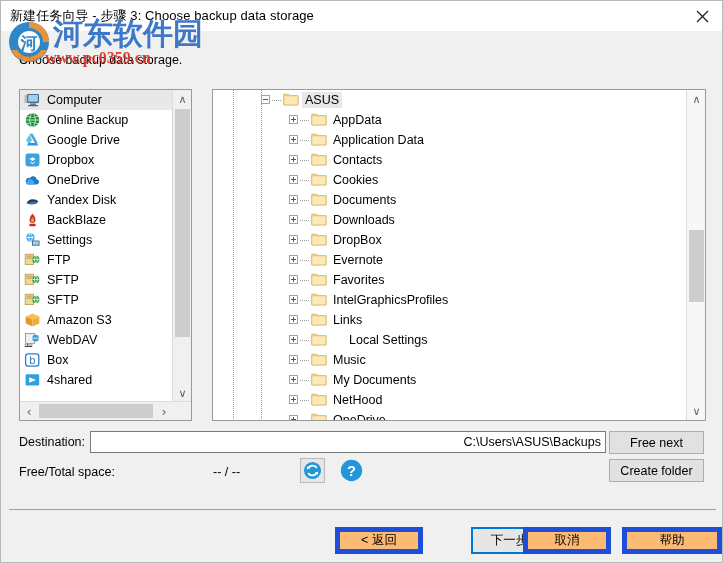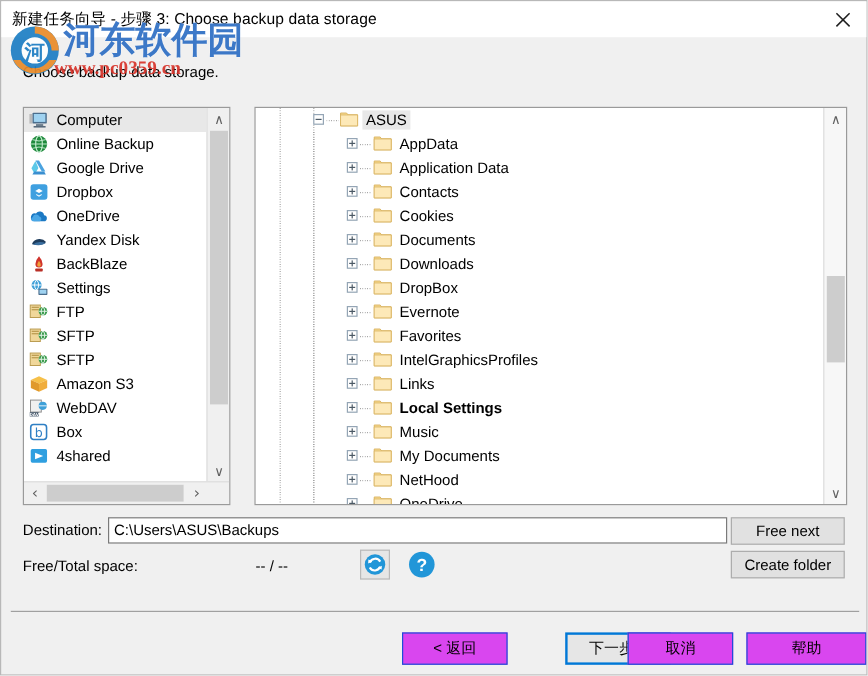--- a/index.html
+++ b/index.html
@@ -221,20 +221,21 @@
     position: absolute; left: 89px; top: 430px;
     width: 516px; height: 22px;
     background: #fff;
     border: 1px solid #7a7a7a;
     padding: 2px 4px;
     font-family: "Liberation Sans", sans-serif;
     font-size: 12.5px;
     color: #000;
     line-height: 16px;
     outline: none;
+    text-align: right;
   }
   #free-label { position: absolute; left: 18px; top: 464px; font-size: 12.5px; }
   #free-value { position: absolute; left: 212px; top: 464px; font-size: 12.5px; }
 
   #refresh-btn {
     position: absolute; left: 299px; top: 457px;
     width: 25px; height: 25px;
     background: #e6e6e6;
     border: 1px solid #b9b9b9;
     display: flex; align-items: center; justify-content: center;
@@ -259,22 +260,22 @@
 
   
   #separator {
     position: absolute; left: 8px; top: 508px;
     width: 707px; height: 1px;
     background: #a0a0a0;
   }
   .wbtn {
     position: absolute;
     top: 526px; height: 27px;
-    background: #d946ef;
-    border: 1px solid #1d4ed8;
+    background: #fdba74;
+    border: 5px solid #1d4ed8;
     font-family: "Liberation Sans", "DejaVu Sans", sans-serif;
     font-size: 12.5px;
     color: #000;
     display: flex; align-items: center; justify-content: center;
     cursor: default;
   }
   #back-btn   { left: 334px; width: 88px; }
   #next-btn   { left: 422px; width: 88px; border: 2px solid #0078d7; background: #e6e6e6; margin-left: 48px; }
   #cancel-btn { left: 522px; width: 88px; }
   #help-btn   { left: 621px; width: 100px; }
@@ -667,21 +668,21 @@
             <div class="vline" style="left:20px"></div>
             <div class="vline" style="left:48px"></div>
             <div class="vline" style="left:48px"></div>
             <div class="hdots" style="left:87px; top:10px; width:10px;"></div>
           </div>
           <div class="tbox plus" style="left: 76px;"></div>
           <div class="tfolder" style="left: 98px;"><svg width="16" height="14" viewBox="0 0 16 14">
               <path d="M0.8 2.2 h5 l1.2 1.5 h8 v9.2 h-14.2 z" fill="#fbdf97" stroke="#d8b25e" stroke-width=".8"></path>
               <path d="M0.8 3.8 h14.2 v9.1 h-14.2 z" fill="#fde9b8" stroke="#d8b25e" stroke-width=".7"></path>
             </svg></div>
-          <div class="tlabel" style="left: 117px; font-weight: bold;">Local Settings</div>
+          <div class="tlabel" style="left: 133px;">Local Settings</div>
         </div>
         <div class="trow">
           <div class="tguides">
             <div class="vline" style="left:20px"></div>
             <div class="vline" style="left:48px"></div>
             <div class="vline" style="left:48px"></div>
             <div class="hdots" style="left:87px; top:10px; width:10px;"></div>
           </div>
           <div class="tbox plus" style="left: 76px;"></div>
           <div class="tfolder" style="left: 98px;"><svg width="16" height="14" viewBox="0 0 16 14">

